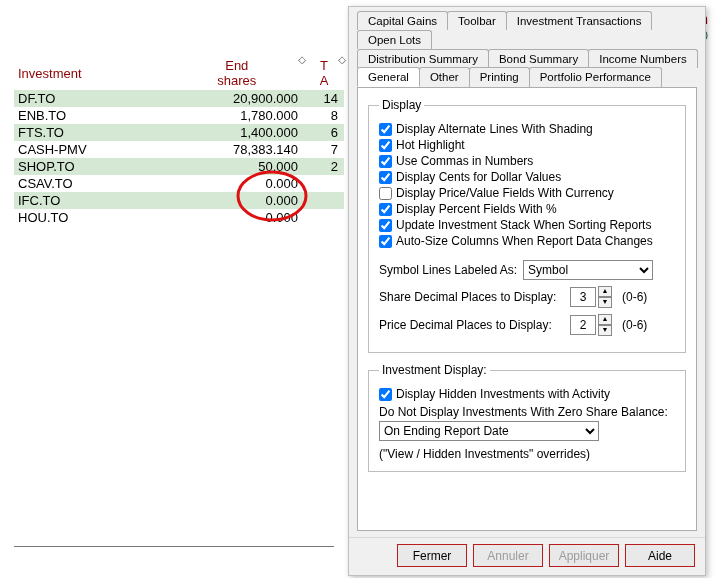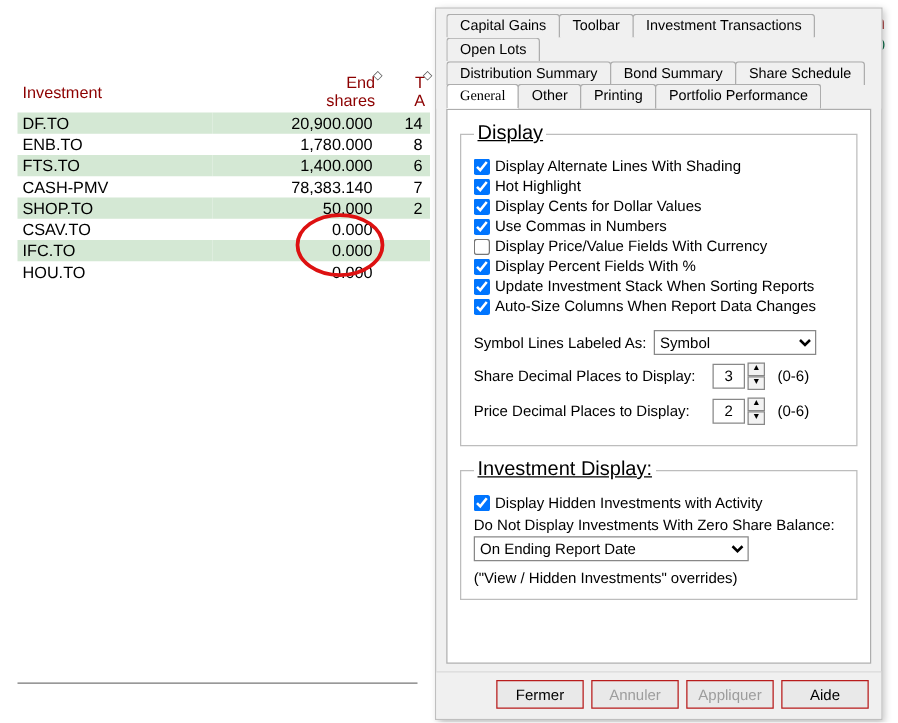--- a/index.html
+++ b/index.html
@@ -41,21 +41,20 @@
     margin-top: 2px;
   }
   table.report {
     border-collapse: collapse;
     margin-top: 56px;
     width: 330px;
   }
   table.report th {
     color: #8c0000;
     font-weight: normal;
-    text-align: right;
     padding: 2px 4px;
     font-size: 13px;
     position: relative;
   }
   table.report th.investment-col {
     text-align: left;
   }
   table.report th .sort-mark {
     position: absolute;
     top: -2px;
@@ -145,43 +144,41 @@
   }
   .tab-row.lower {
     margin-top: -1px;
   }
   .tab-row.lower .tab {
     border-top: 1px solid #adadad;
     border-radius: 3px 3px 0 0;
   }
   .tab-row.lower .tab.active {
     border-bottom: 1px solid #ffffff;
-    font-family: Liberation Serif, serif;
   }
 
   .tab-page {
     flex: 1;
     background: #ffffff;
     border: 1px solid #adadad;
     margin: 0 8px 6px 8px;
     padding: 10px 10px 6px 10px;
     overflow: hidden;
     position: relative;
   }
 
   fieldset.group {
     border: 1px solid #bdbdbd;
     margin: 0 0 10px 0;
     padding: 8px 10px 10px 10px;
   }
   fieldset.group legend {
-    font-size: 16px;
+    font-size: 12px;
     color: #000;
     padding: 0 3px;
-    text-decoration: underline;
   }
 
   .chk-row {
     display: flex;
     align-items: flex-end;
     margin: 2px 0;
     font-size: 12px;
   }
   .chk-row input[type="checkbox"] {
     margin: 0 4px 0 0;
@@ -347,21 +344,21 @@
   <div class="tab-area">
     <div class="tab-row upper" id="tabs-row1">
         <div class="tab">Capital Gains</div>
         <div class="tab">Toolbar</div>
         <div class="tab">Investment Transactions</div>
         <div class="tab">Open Lots</div>
       </div>
     <div class="tab-row upper" id="tabs-row2">
         <div class="tab">Distribution Summary</div>
         <div class="tab">Bond Summary</div>
-        <div class="tab">Share Schedule</div>
+        <div class="tab">Income Numbers</div>
       </div>
     <div class="tab-row lower" id="tabs-row3">
         <div class="tab active">General</div>
         <div class="tab">Other</div>
         <div class="tab">Printing</div>
         <div class="tab">Portfolio Performance</div>
       </div>
   </div>
 
   <div class="tab-page">
@@ -372,25 +369,25 @@
       <div class="chk-row">
           <input type="checkbox" checked="" style="">
           <span>Display Alternate Lines With Shading</span>
         </div>
       <div class="chk-row">
           <input type="checkbox" checked="" style="">
           <span>Hot Highlight</span>
         </div>
       <div class="chk-row">
           <input type="checkbox" checked="" style="">
+          <span>Use Commas in Numbers</span>
+        </div>
+      <div class="chk-row">
+          <input type="checkbox" checked="" style="">
           <span>Display Cents for Dollar Values</span>
-        </div>
-      <div class="chk-row">
-          <input type="checkbox" checked="" style="">
-          <span>Use Commas in Numbers</span>
         </div>
       <div class="chk-row">
           <input type="checkbox" style="">
           <span>Display Price/Value Fields With Currency</span>
         </div>
       <div class="chk-row">
           <input type="checkbox" checked="" style="">
           <span>Display Percent Fields With %</span>
         </div>
       <div class="chk-row">

